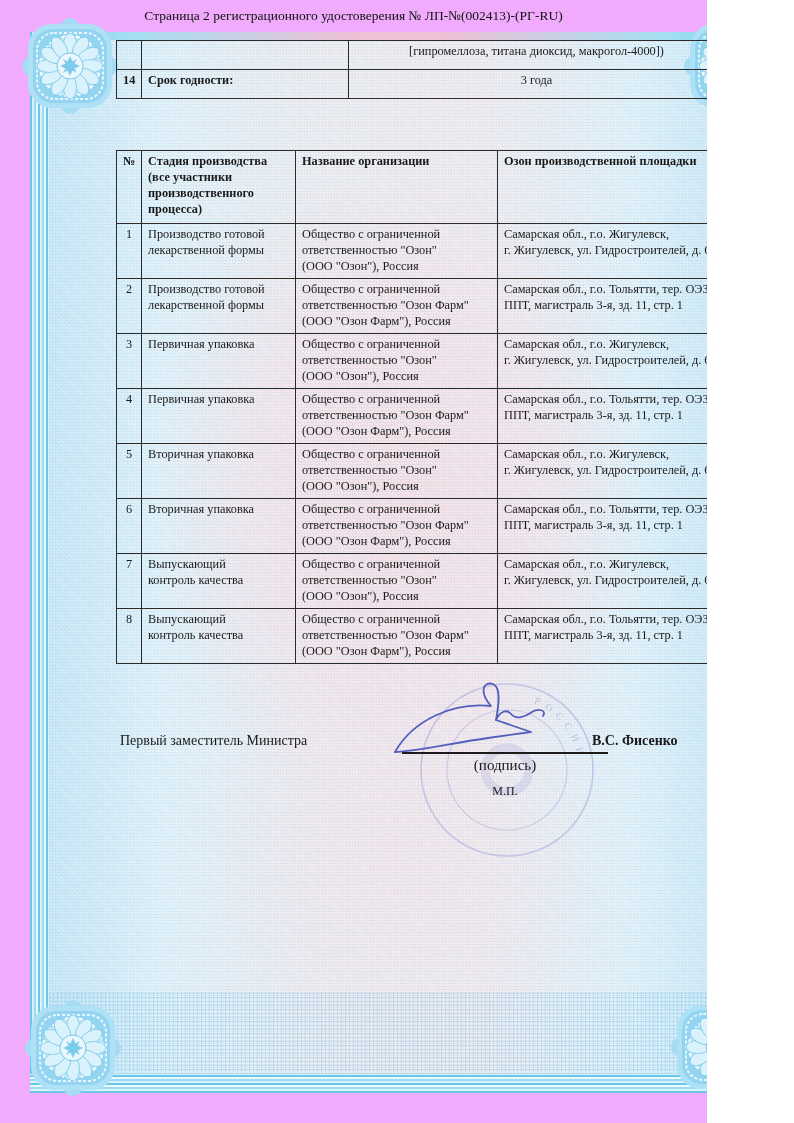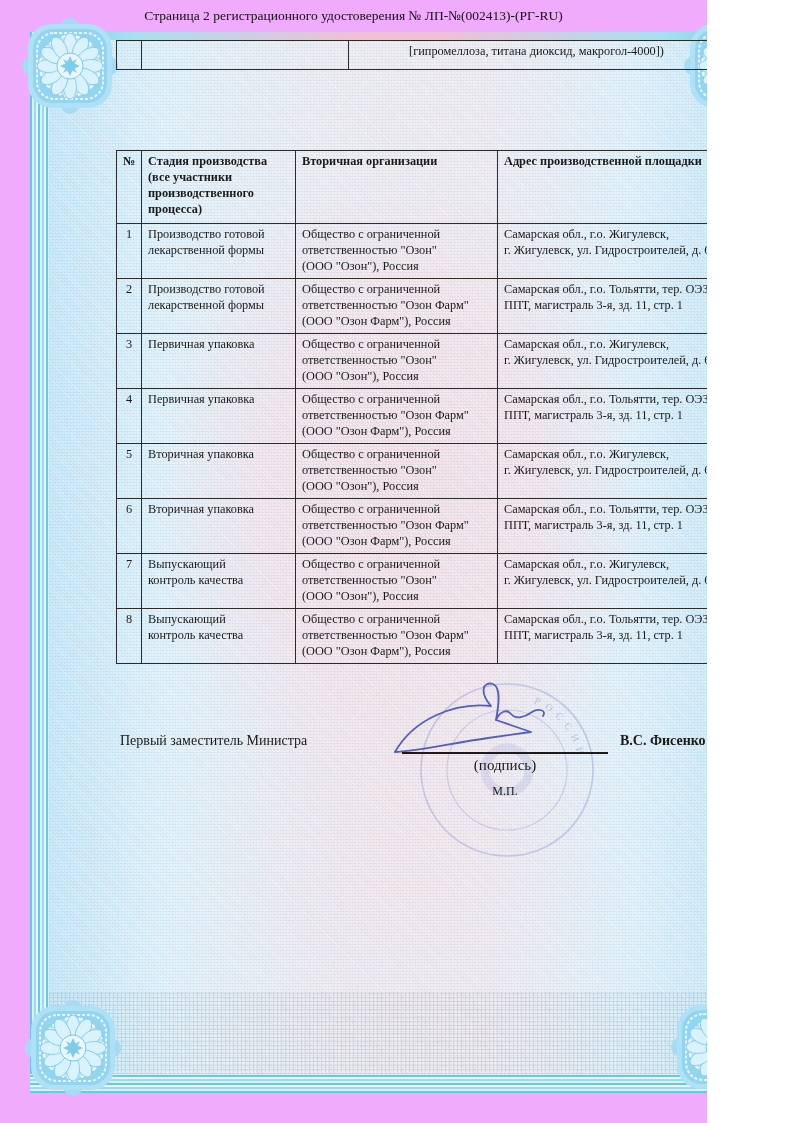--- a/index.html
+++ b/index.html
@@ -72,21 +72,21 @@
   .intro {
     position:absolute; left:106px; top:109px; width:628px; text-align:center;
     font-size:12.5px; line-height:1.38; white-space:pre-line;
   }
   .manuf-table { position:absolute; left:116px; top:150px; width:608px; }
   .manuf-table th { font-weight:bold; }
   .manuf-table th.h-tall { height:66px; }
 
   
   .sig-position { position:absolute; left:120px; top:733px; font-weight:normal; font-size:14px; }
-  .sig-name     { position:absolute; left:620px; top:733px; font-weight:bold; font-size:14px; }
+  .sig-name     { position:absolute; left:592px; top:733px; font-weight:bold; font-size:14px; }
   .sig-line     { position:absolute; left:402px; top:732px; width:206px; height:20px; border-bottom:2px solid #1b1b1b; }
   .sig-caption  { position:absolute; left:402px; top:757px; width:206px; text-align:center; font-size:15px; }
   .sig-mp       { position:absolute; left:402px; top:784px; width:206px; text-align:center; font-size:12px; }
   .stamp        { position:absolute; left:415px; top:678px; width:185px; height:185px; }
   .autograph    { position:absolute; left:383px; top:680px; width:240px; height:92px; }
   .hidden-defs  { position:absolute; width:0; height:0; overflow:hidden; }
 </style>
 </head>
 <body>
 
@@ -151,40 +151,45 @@
         <col style="width:25px">
         <col style="width:207px">
         <col style="width:376px">
       </colgroup>
     <tbody>
         <tr>
       <td></td>
       <td></td>
       <td class="c-center">[гипромеллоза, титана диоксид, макрогол-4000])</td>
     </tr>
+    <tr>
+      <td class="c-num bold">14</td>
+      <td class="bold">Срок годности:</td>
+      <td class="c-center">3 года</td>
+    </tr>
   </tbody>
     </table>
 
 
   <table class="manuf-table">
     <colgroup>
         <col style="width:25px">
         <col style="width:154px">
         <col style="width:202px">
         <col style="width:227px">
       </colgroup>
     <tbody>
         <tr>
       <th class="c-num h-tall">№</th>
       <th class="pre h-tall">Стадия производства
 (все участники
 производственного
 процесса)</th>
-      <th class="h-tall">Вторичная организации</th>
-      <th class="h-tall">Адрес производственной площадки</th>
+      <th class="h-tall">Название организации</th>
+      <th class="h-tall">Озон производственной площадки</th>
     </tr>
     <tr>
       <td class="c-num">1</td>
       <td class="pre">Производство готовой
 лекарственной формы</td>
       <td class="pre">Общество с ограниченной
 ответственностью "Озон"
 (ООО "Озон"), Россия</td>
       <td class="pre">Самарская обл., г.о. Жигулевск,
 г. Жигулевск, ул. Гидростроителей, д. 6</td>

